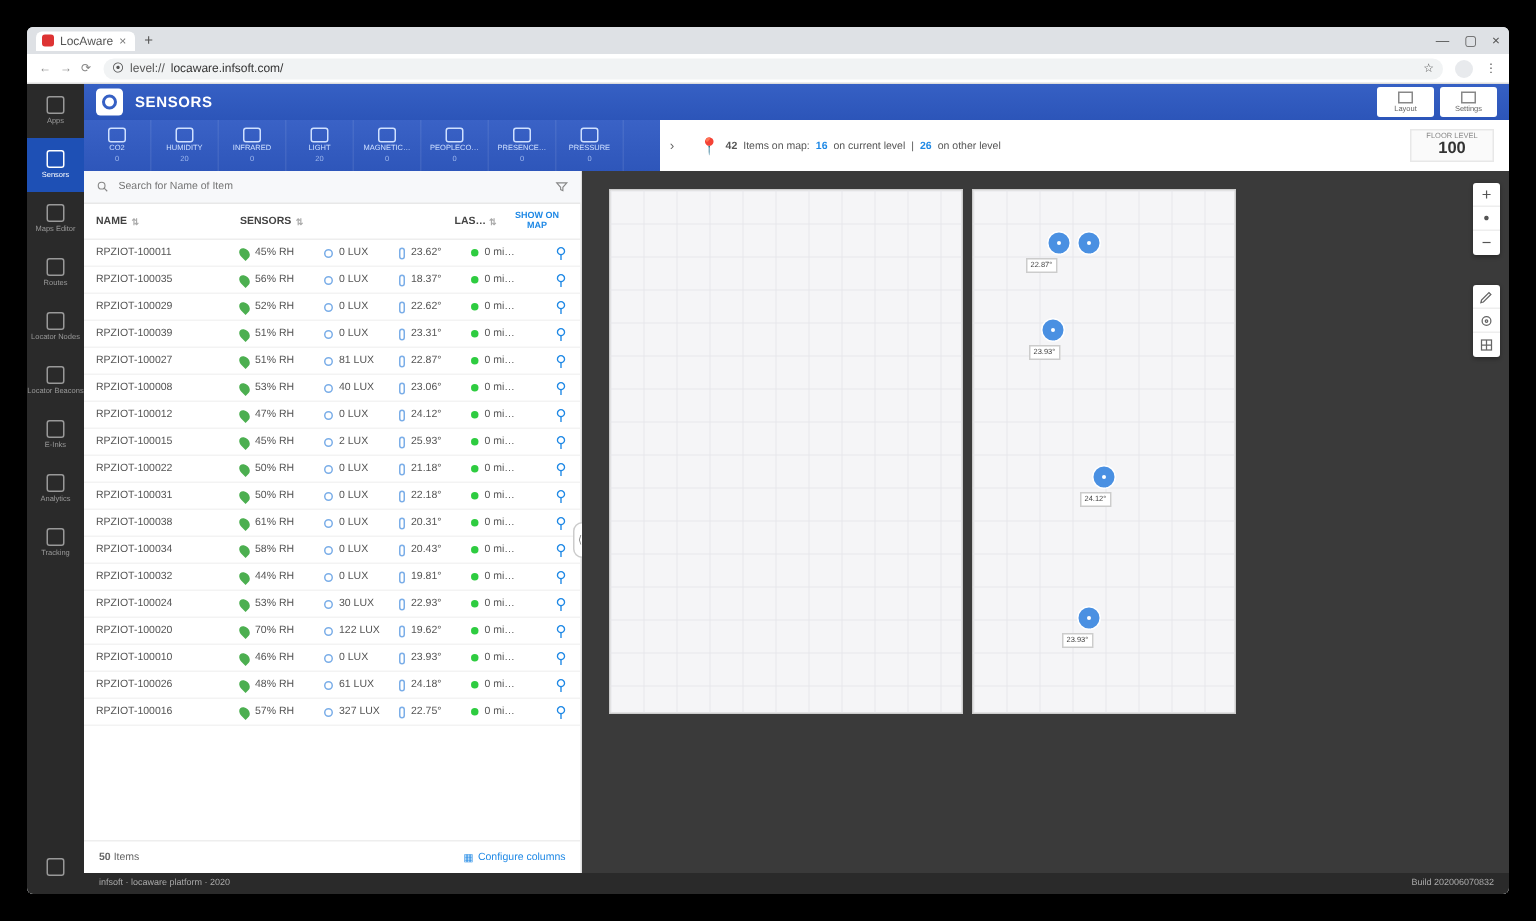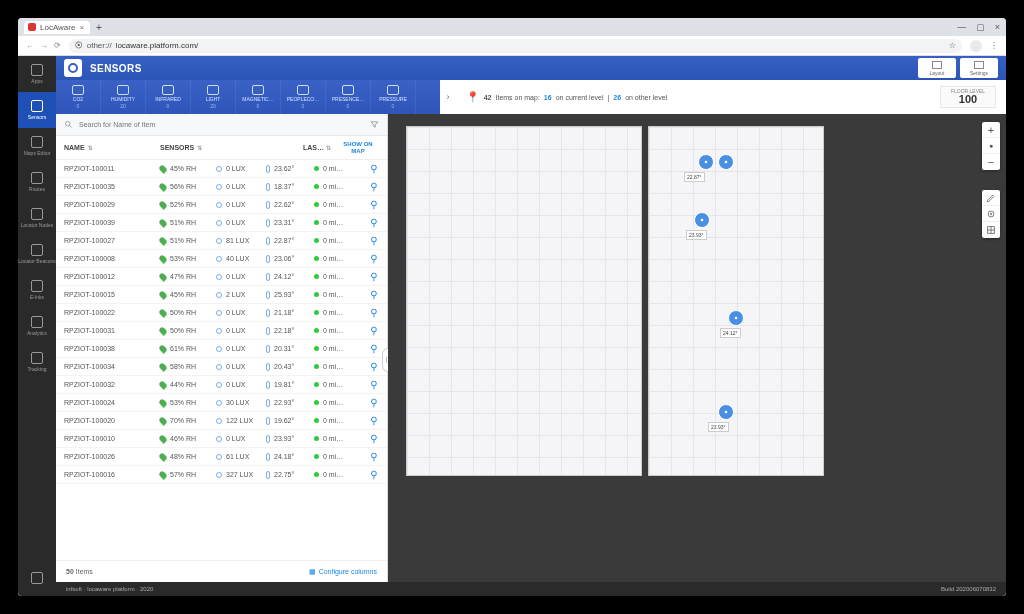--- a/index.html
+++ b/index.html
@@ -104,22 +104,22 @@
    </div>
   </div>
   <div class="chrome-url">
    <div class="nav-arrows">
     <span>←</span>
     <span>→</span>
     <span>⟳</span>
    </div>
    <div class="urlbar">
     <span>⦿</span>
-    <span>other://</span>
-          <span style="color:#333">locaware.platform.com/</span>
+    <span>level://</span>
+          <span style="color:#333">locaware.infsoft.com/</span>
     <span style="margin-left:auto">☆</span>
    </div>
    <div class="avatar"></div>
    <span>⋮</span>
   </div>
 
   <div class="app">
    <div class="sidebar">
     <div id="sidebar-items">
             <div class="side-item">

